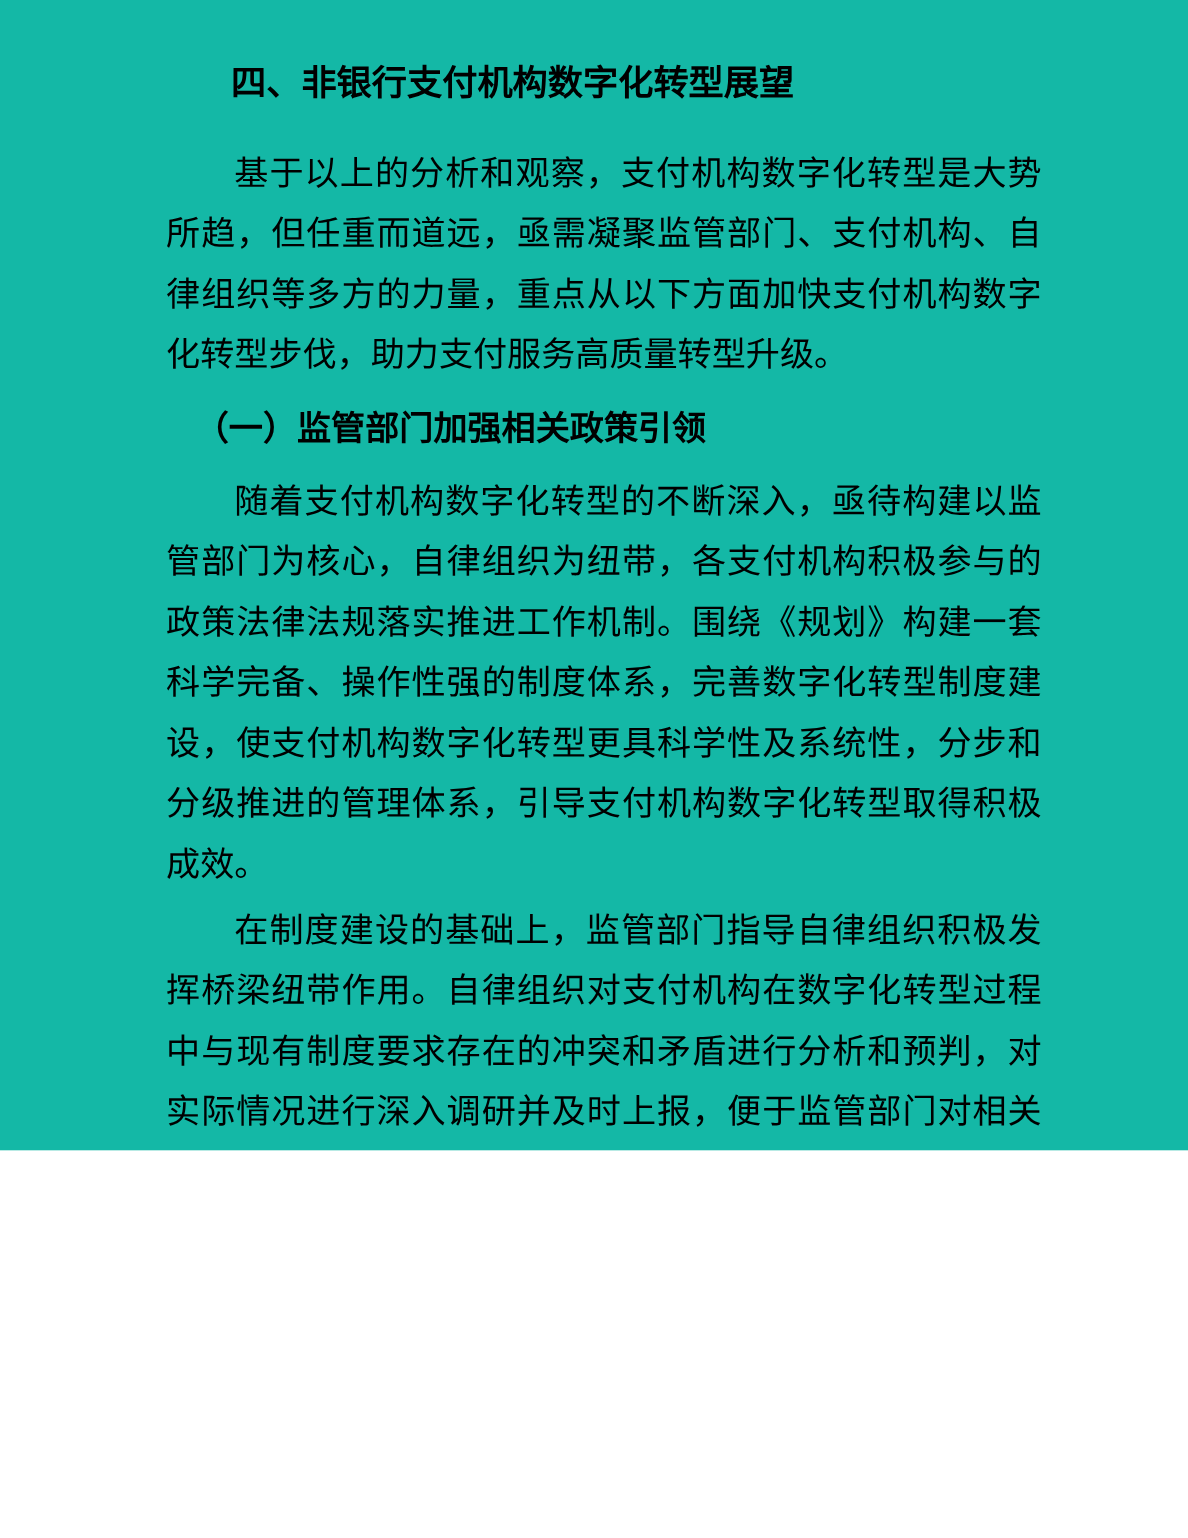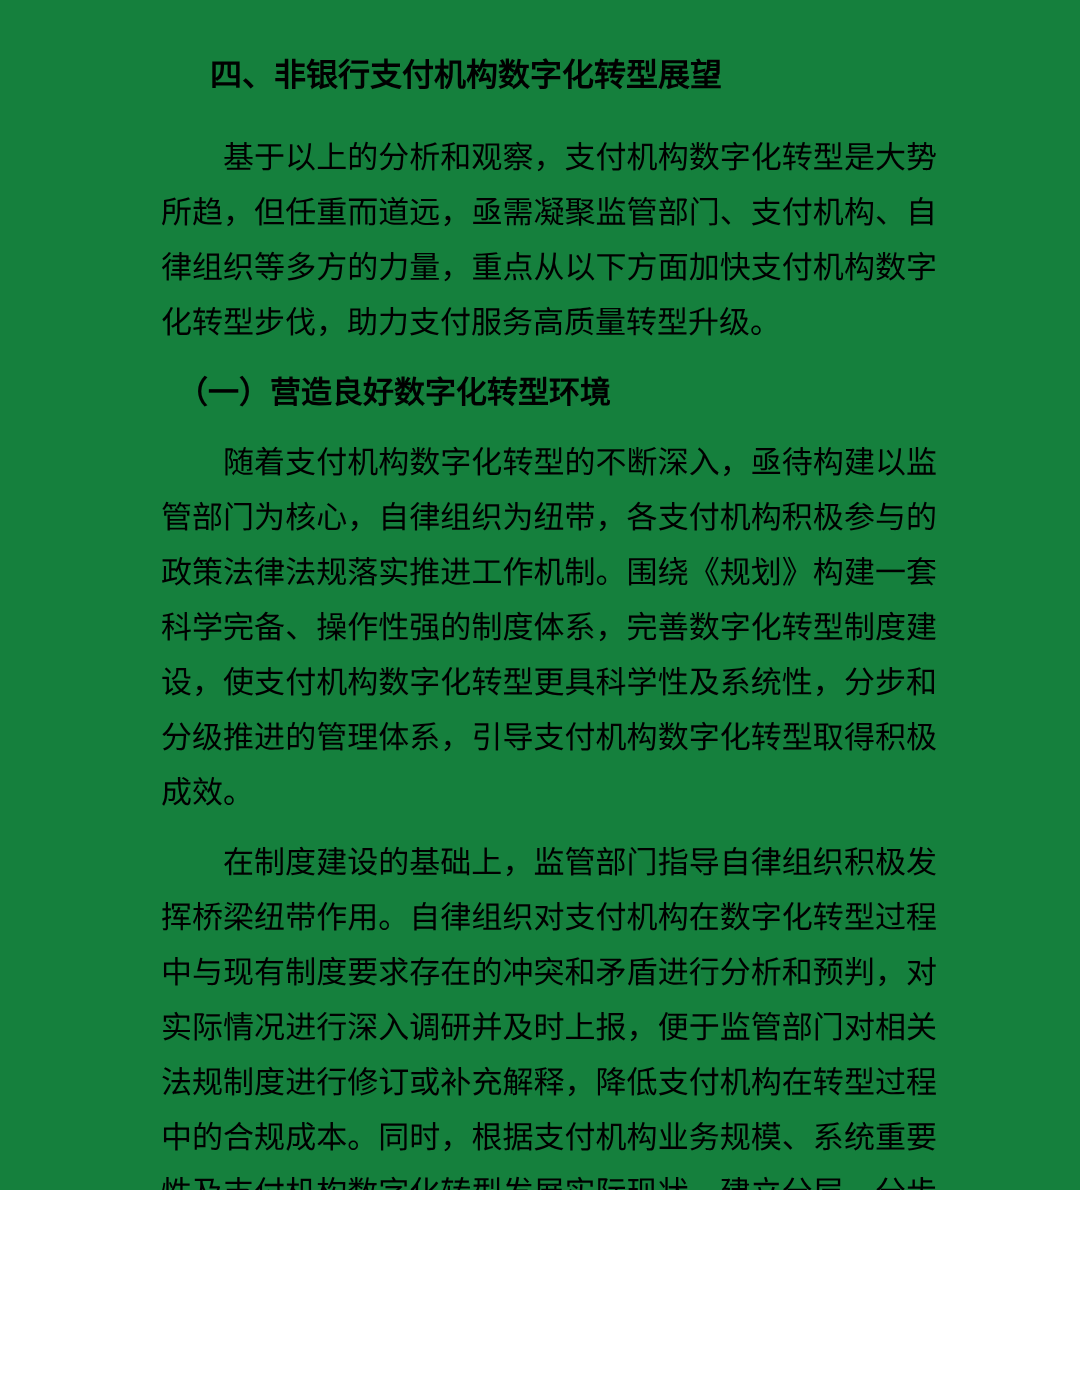--- a/index.html
+++ b/index.html
@@ -3,43 +3,43 @@
 <meta charset="utf-8">
 <style>
   html, body {
     margin: 0;
     padding: 0;
     background: #ffffff;
   }
   .page {
     position: relative;
     width: 1080px;
-    height: 1190px;
-    background: #15803d;
+    height: 1046px;
+    background: #14b8a6;
     color: #000000;
     overflow: hidden;
   }
   .content {
     position: absolute;
     left: 146px;
     top: 0;
     width: 806px;
   }
   .heading {
     margin: 48px 0 27px 0;
     font-family: "Liberation Sans", "DejaVu Sans", sans-serif;
     font-weight: bold;
     font-size: 32px;
     line-height: 55px;
     text-indent: 2em;
     color: #000000;
     white-space: nowrap;
   }
   .body-para {
-    margin: 15px;
+    margin: 5px;
     font-family: Liberation Sans, sans-serif;
     font-size: 31px;
     line-height: 55px;
     text-align: justify;
     text-indent: 2em;
     color: #000000;
   }
   .subheading {
     margin: 12px 0 11px 0;
     font-family: "Liberation Serif", "DejaVu Serif", serif;
@@ -62,18 +62,18 @@
     color: #000000;
   }
 </style>
 </head>
 <body>
 
 <div class="page">
   <div class="content">
     <h1 class="heading">四、非银行支付机构数字化转型展望</h1>
     <p class="body-para">基于以上的分析和观察，支付机构数字化转型是大势所趋，但任重而道远，亟需凝聚监管部门、支付机构、自律组织等多方的力量，重点从以下方面加快支付机构数字化转型步伐，助力支付服务高质量转型升级。</p>
-    <h2 class="subheading">（一）营造良好数字化转型环境</h2>
+    <h2 class="subheading">（一）监管部门加强相关政策引领</h2>
     <p class="body-para">随着支付机构数字化转型的不断深入，亟待构建以监管部门为核心，自律组织为纽带，各支付机构积极参与的政策法律法规落实推进工作机制。围绕《规划》构建一套科学完备、操作性强的制度体系，完善数字化转型制度建设，使支付机构数字化转型更具科学性及系统性，分步和分级推进的管理体系，引导支付机构数字化转型取得积极成效。</p>
     <p class="body-para">在制度建设的基础上，监管部门指导自律组织积极发挥桥梁纽带作用。自律组织对支付机构在数字化转型过程中与现有制度要求存在的冲突和矛盾进行分析和预判，对实际情况进行深入调研并及时上报，便于监管部门对相关法规制度进行修订或补充解释，降低支付机构在转型过程中的合规成本。同时，根据支付机构业务规模、系统重要性及支付机构数字化转型发展实际现状，建立分层、分步和分级推进的管理体系，促进制度推力与支付机构内在转型动力有效匹配，构建支付机构数字化转型的长效机制，营造良好数字化转型环境。</p>
   </div>
   <div class="page-number">43</div>
 </div>
 
 </body></html>

